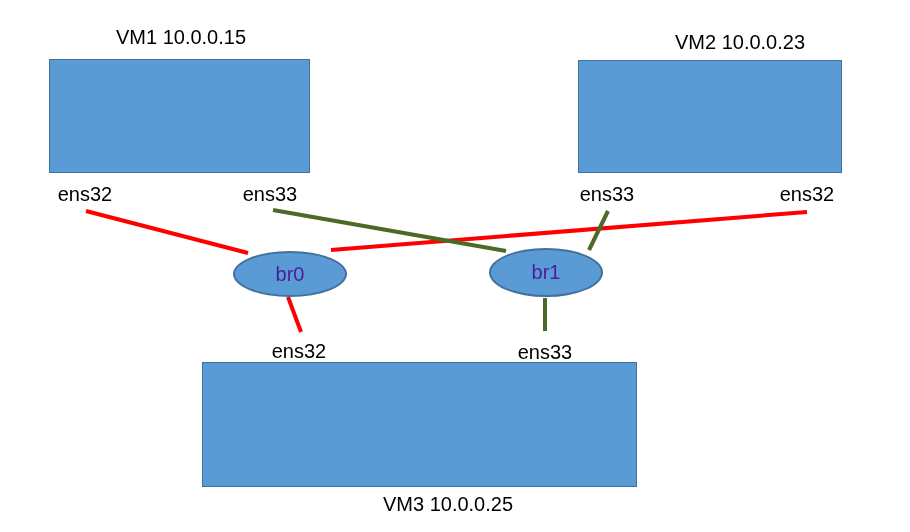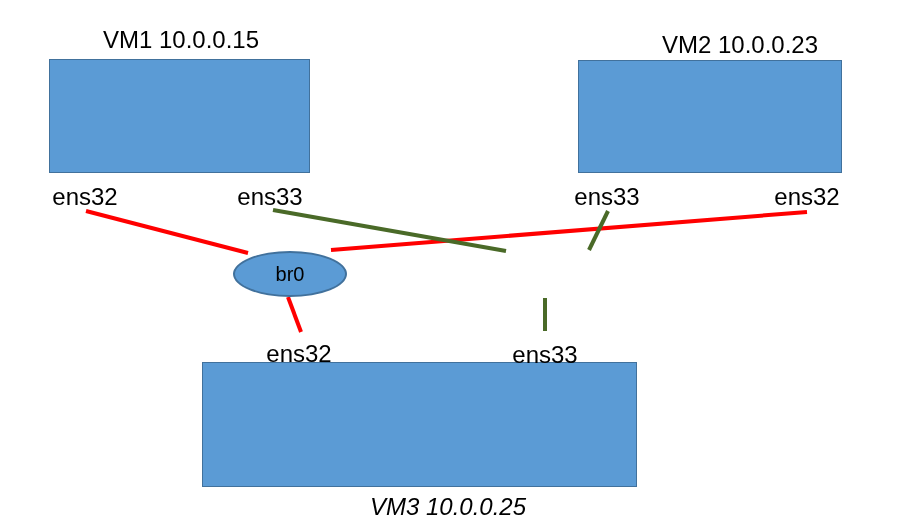--- a/index.html
+++ b/index.html
@@ -24,39 +24,39 @@
   }
   .bridge {
     position: absolute;
     background: #5B9BD5;
     border: 2px solid #41719C;
     border-radius: 50%;
     box-sizing: border-box;
     display: flex;
     align-items: center;
     justify-content: center;
-    color: #000000;
+    color: #4c1d95;
     font-size: 20px;
   }
   .lbl {
     position: absolute;
     color: #000000;
-    font-size: 24px;
+    font-size: 20px;
     white-space: nowrap;
     transform: translateX(-50%);
   }
   #vm1-rect { left: 49px;  top: 59px;  width: 261px; height: 114px; }
   #vm2-rect { left: 578px; top: 60px;  width: 264px; height: 113px; }
   #vm3-rect { left: 202px; top: 362px; width: 435px; height: 125px; }
   #br0-ellipse { left: 233px; top: 251px; width: 114px; height: 46px; }
   #br1-ellipse { left: 489px; top: 248px; width: 114px; height: 49px; }
 
   #vm1-label { left: 181px; top: 26px; }
   #vm2-label { left: 740px; top: 31px; }
-  #vm3-label { left: 448px; top: 493px; font-style: italic; }
+  #vm3-label { left: 448px; top: 493px; }
 
   #vm1-ens32-label { left: 85px;  top: 183px; }
   #vm1-ens33-label { left: 270px; top: 183px; }
   #vm2-ens33-label { left: 607px; top: 183px; }
   #vm2-ens32-label { left: 807px; top: 183px; }
   #vm3-ens32-label { left: 299px; top: 340px; }
   #vm3-ens33-label { left: 545px; top: 341px; }
 </style>
 </head>
 <body>
@@ -72,20 +72,23 @@
     <line x1="545" y1="298" x2="545" y2="331" stroke-width="4" stroke="#4A6A28"></line>
   </svg>
 
   <div id="vm1-rect" class="vm-box"></div>
   <div id="vm2-rect" class="vm-box"></div>
   <div id="vm3-rect" class="vm-box"></div>
 
   <div id="br0-ellipse" class="bridge">
     <span>br0</span>
   </div>
+  <div id="br1-ellipse" class="bridge">
+    <span>br1</span>
+  </div>
 
   <div id="vm1-label" class="lbl">VM1 10.0.0.15</div>
   <div id="vm2-label" class="lbl">VM2 10.0.0.23</div>
   <div id="vm3-label" class="lbl">VM3 10.0.0.25</div>
 
   <div id="vm1-ens32-label" class="lbl">ens32</div>
   <div id="vm1-ens33-label" class="lbl">ens33</div>
   <div id="vm2-ens33-label" class="lbl">ens33</div>
   <div id="vm2-ens32-label" class="lbl">ens32</div>
   <div id="vm3-ens32-label" class="lbl">ens32</div>

